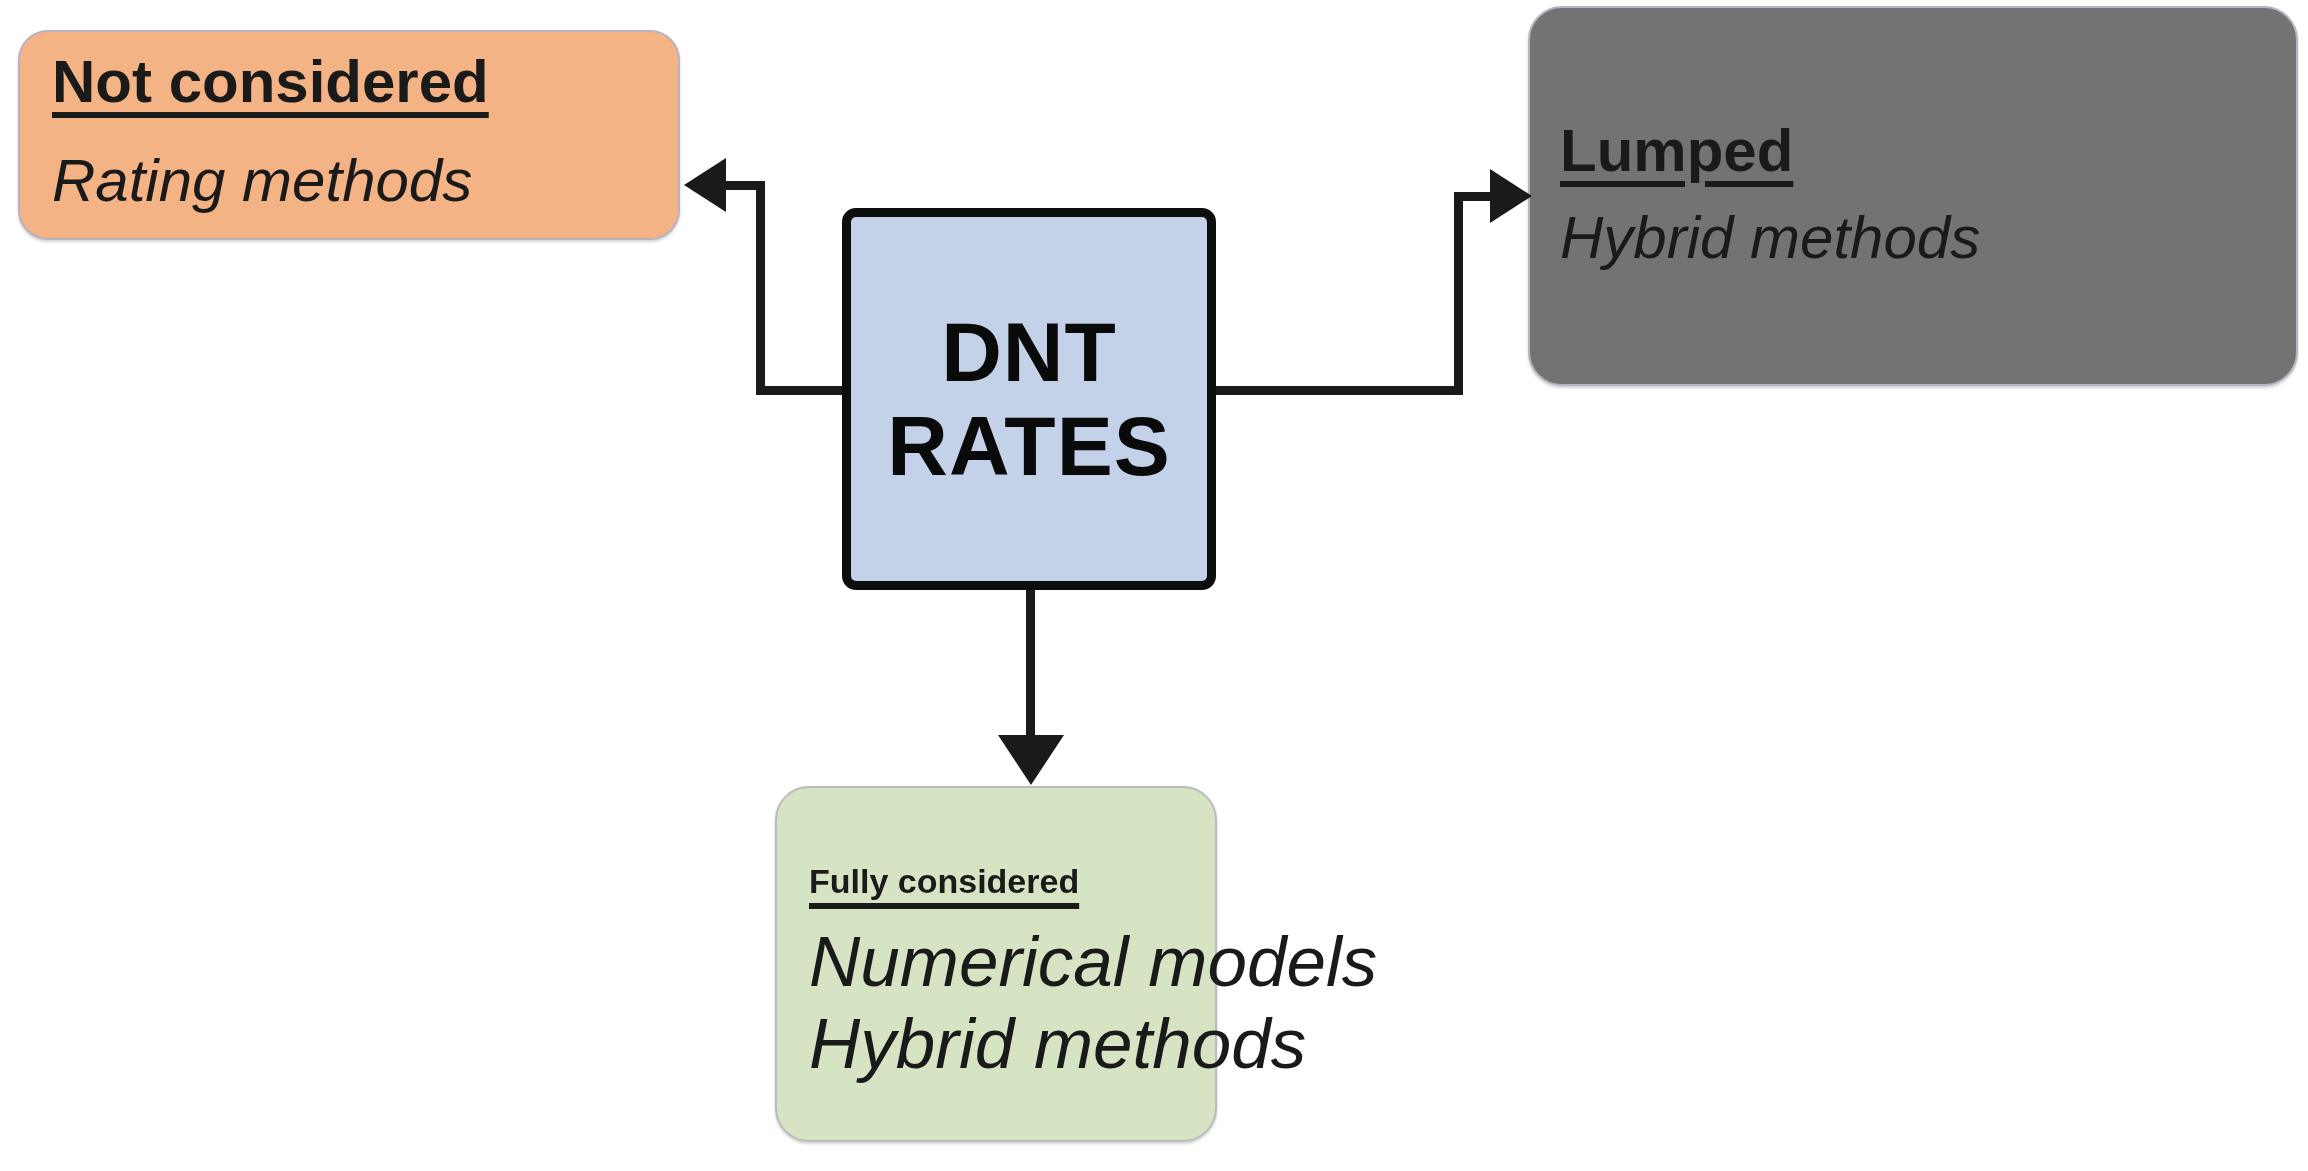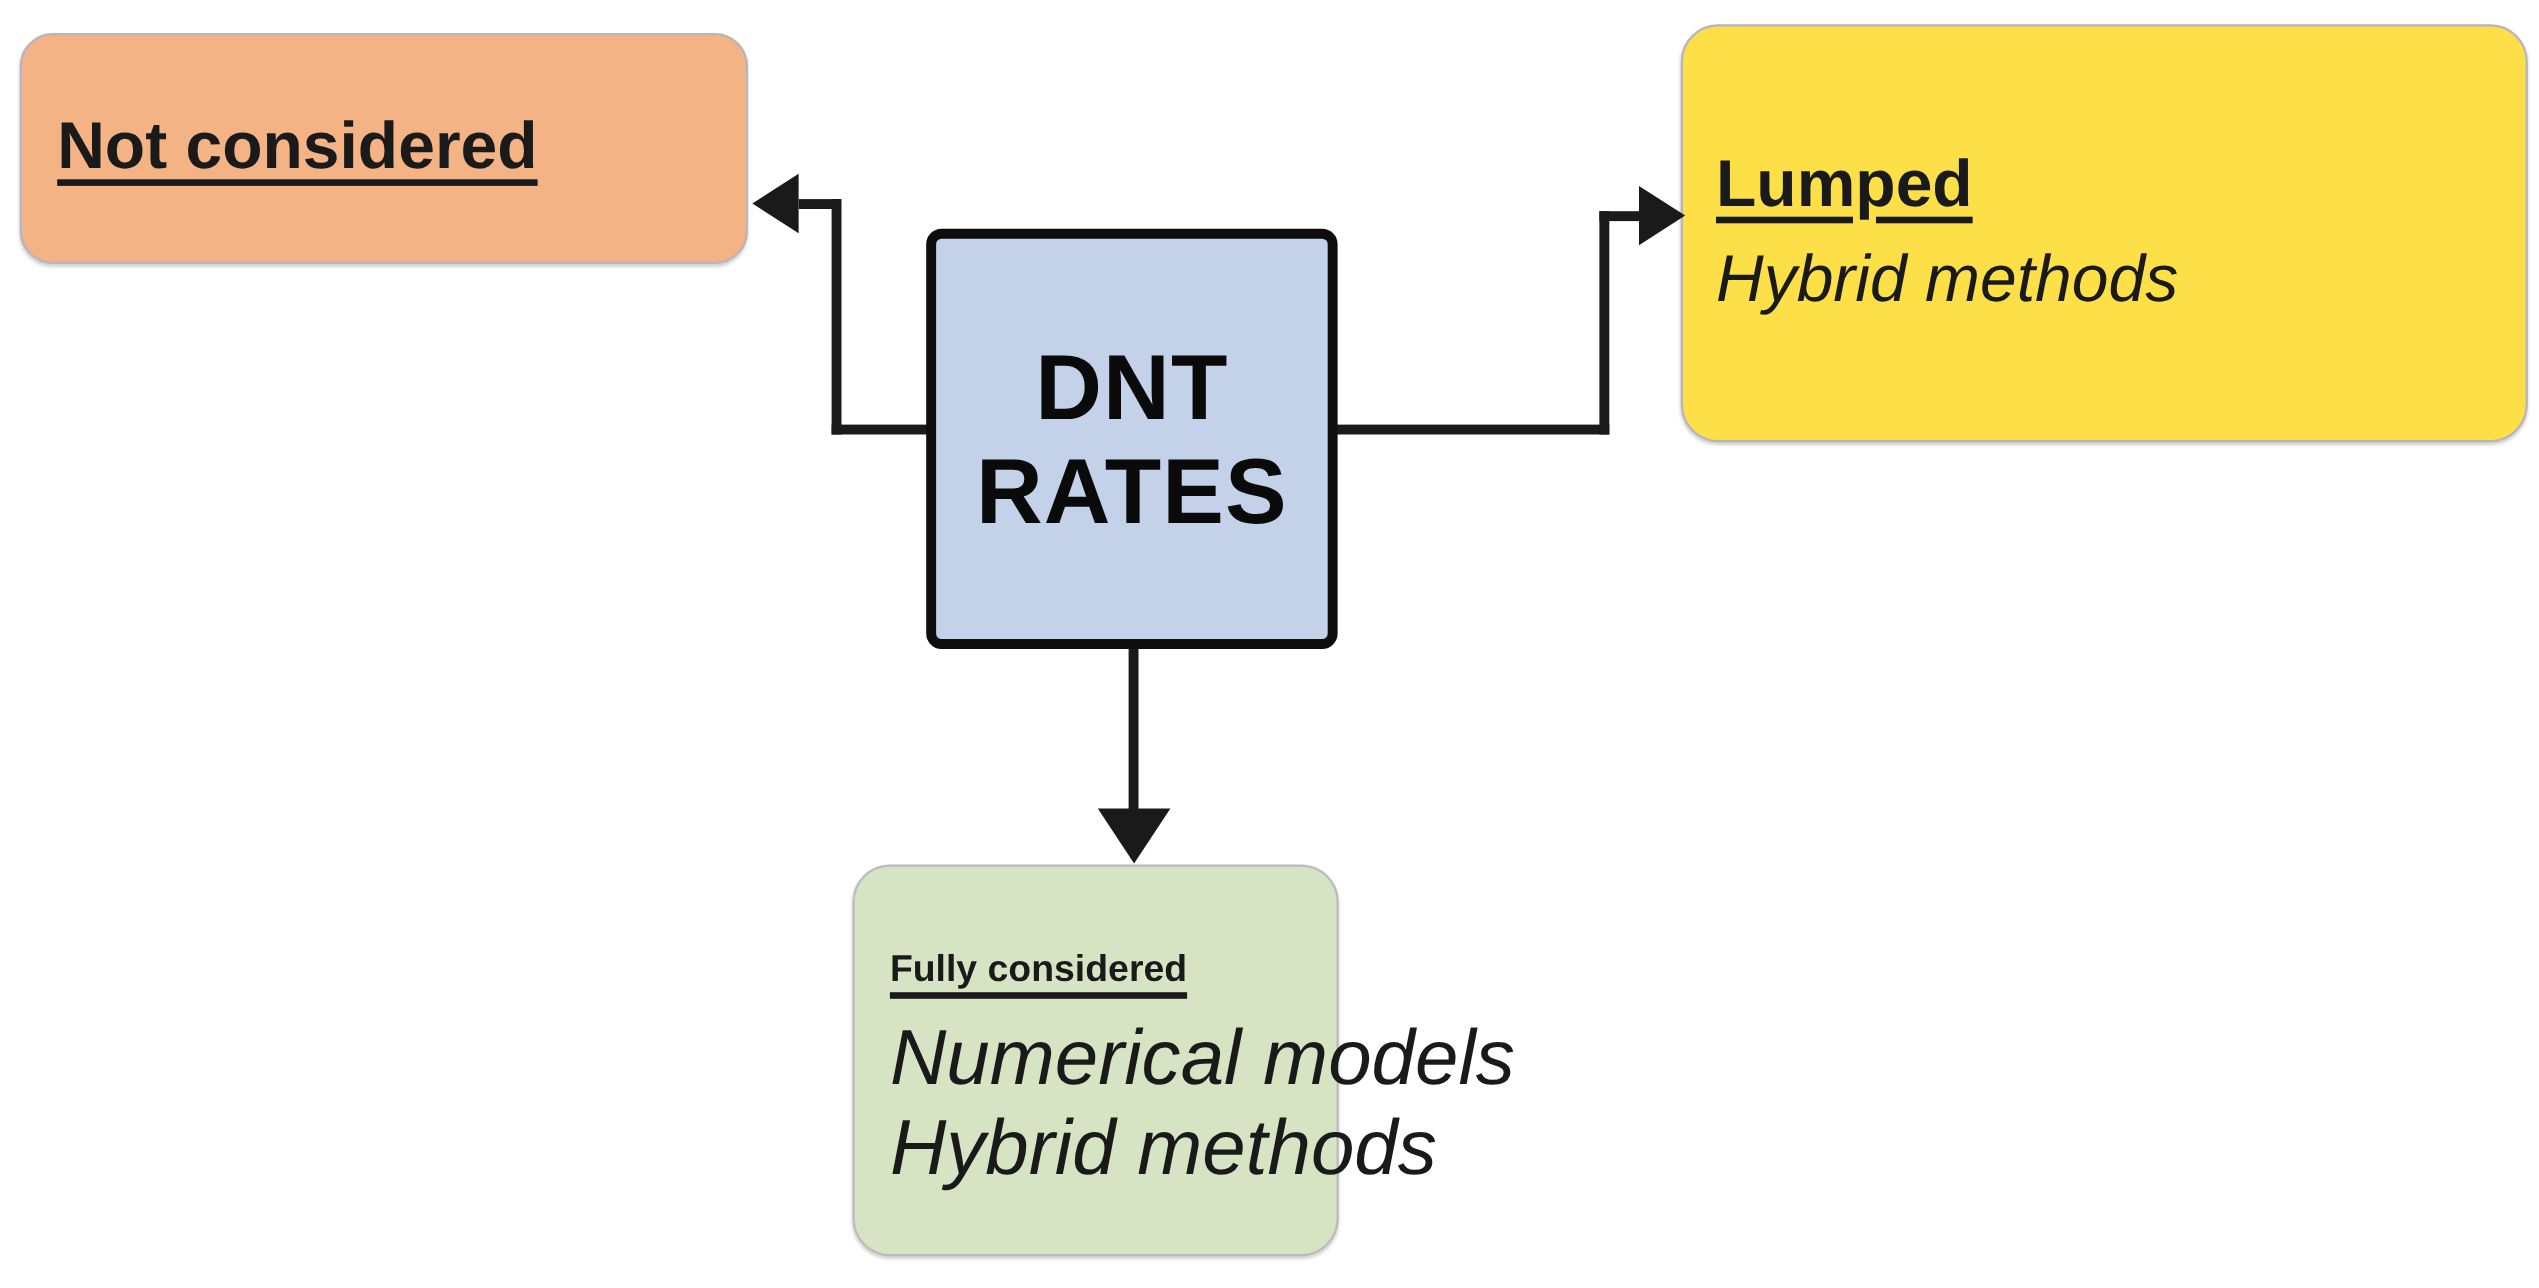--- a/index.html
+++ b/index.html
@@ -54,24 +54,24 @@
     padding: 6px 0 10px 32px;
     box-shadow: 0 2px 3px rgba(0,0,0,0.18);
     gap: 17px;
   }
   #box-not-considered .node-title { font-size: 60px; line-height: 78px; }
   #box-not-considered .node-line  { font-size: 60px; line-height: 86px; }
 
   
   #box-lumped {
     left: 1528px;
-    top: 22px;
+    top: 6px;
     width: 770px;
     height: 380px;
-    background: #fde047;
+    background: #737373;
     border: 2px solid #b9b2c0;
     border-radius: 34px;
     padding: 10px 0 12px 30px;
     box-shadow: 0 2px 3px rgba(0,0,0,0.18);
   }
   #box-lumped .node-title { font-size: 60px; line-height: 86px; }
   #box-lumped .node-line  { font-size: 60px; line-height: 88px; }
 
   
   #box-fully-considered {
@@ -134,20 +134,21 @@
     border-top: 50px solid #1a1a1a;
   }
 </style>
 </head>
 <body>
 
 <div id="canvas">
 
   <div class="node" id="box-not-considered">
     <div class="node-title">Not considered</div>
+    <div class="node-line">Rating methods</div>
   </div>
 
   <div class="node" id="box-lumped">
     <div class="node-title">Lumped</div>
     <div class="node-line">Hybrid methods</div>
   </div>
 
   <div class="node" id="box-fully-considered">
     <div class="node-title">Fully considered</div>
     <div class="node-line">Numerical models</div>

